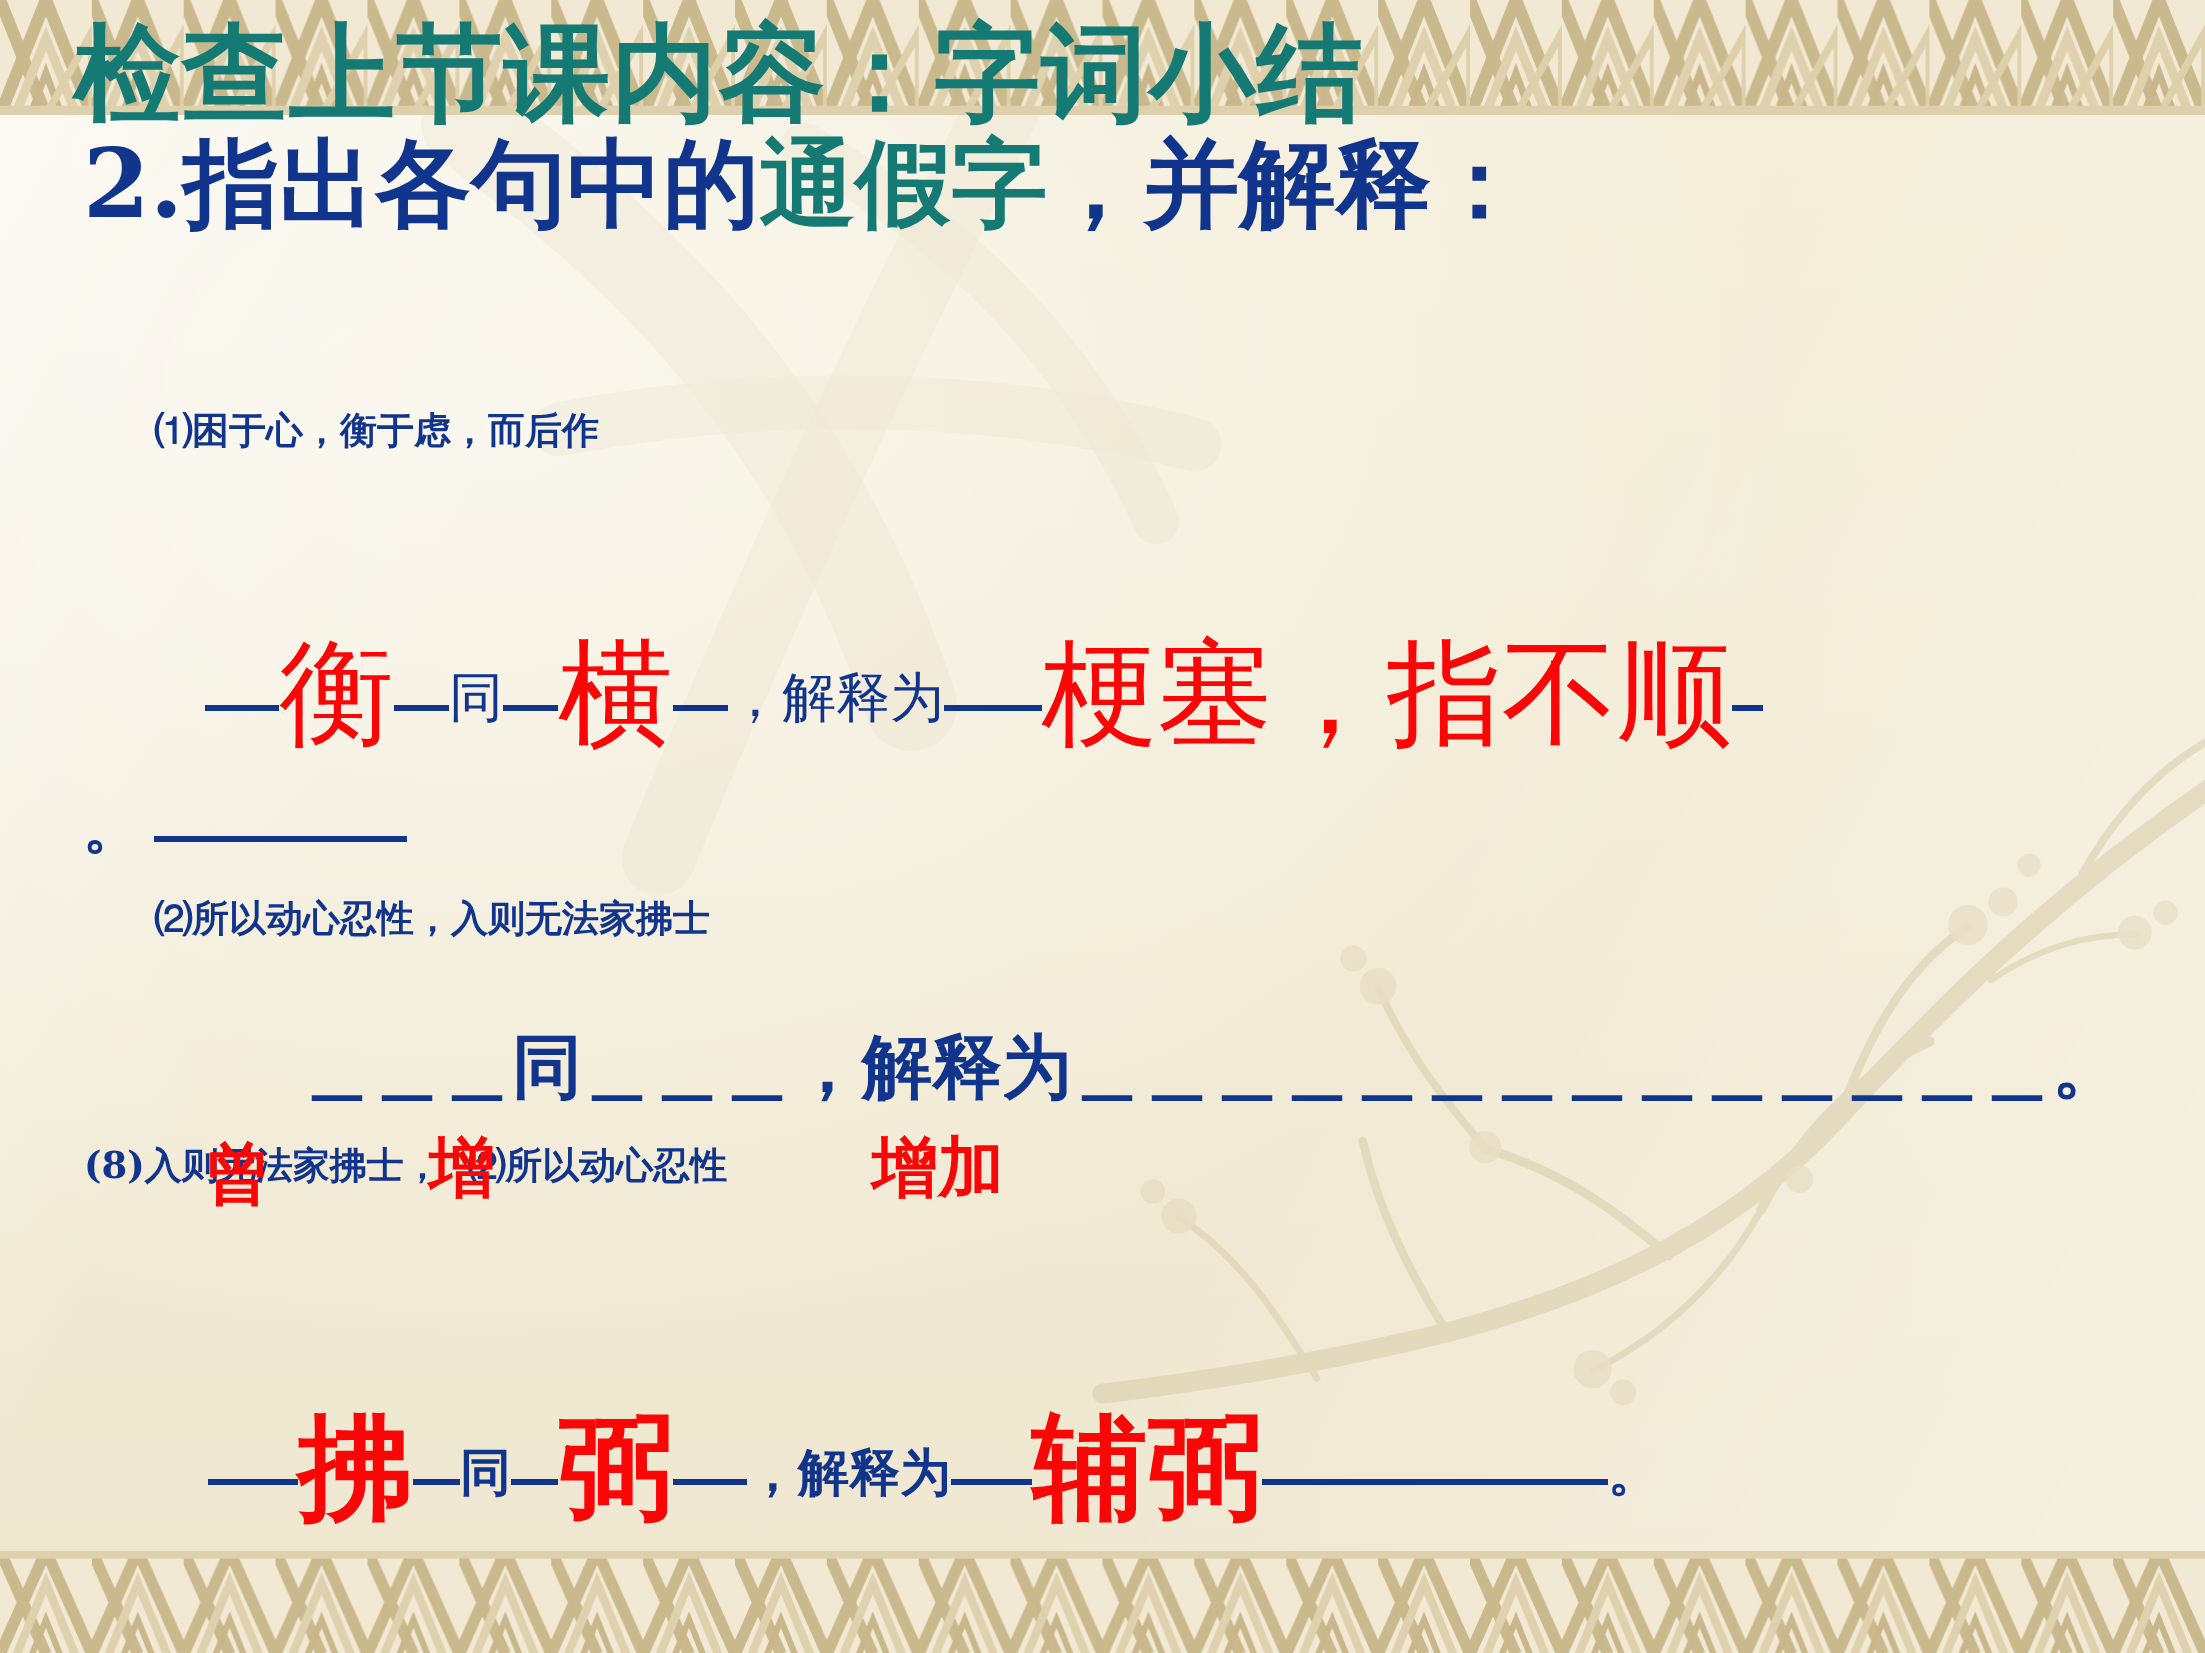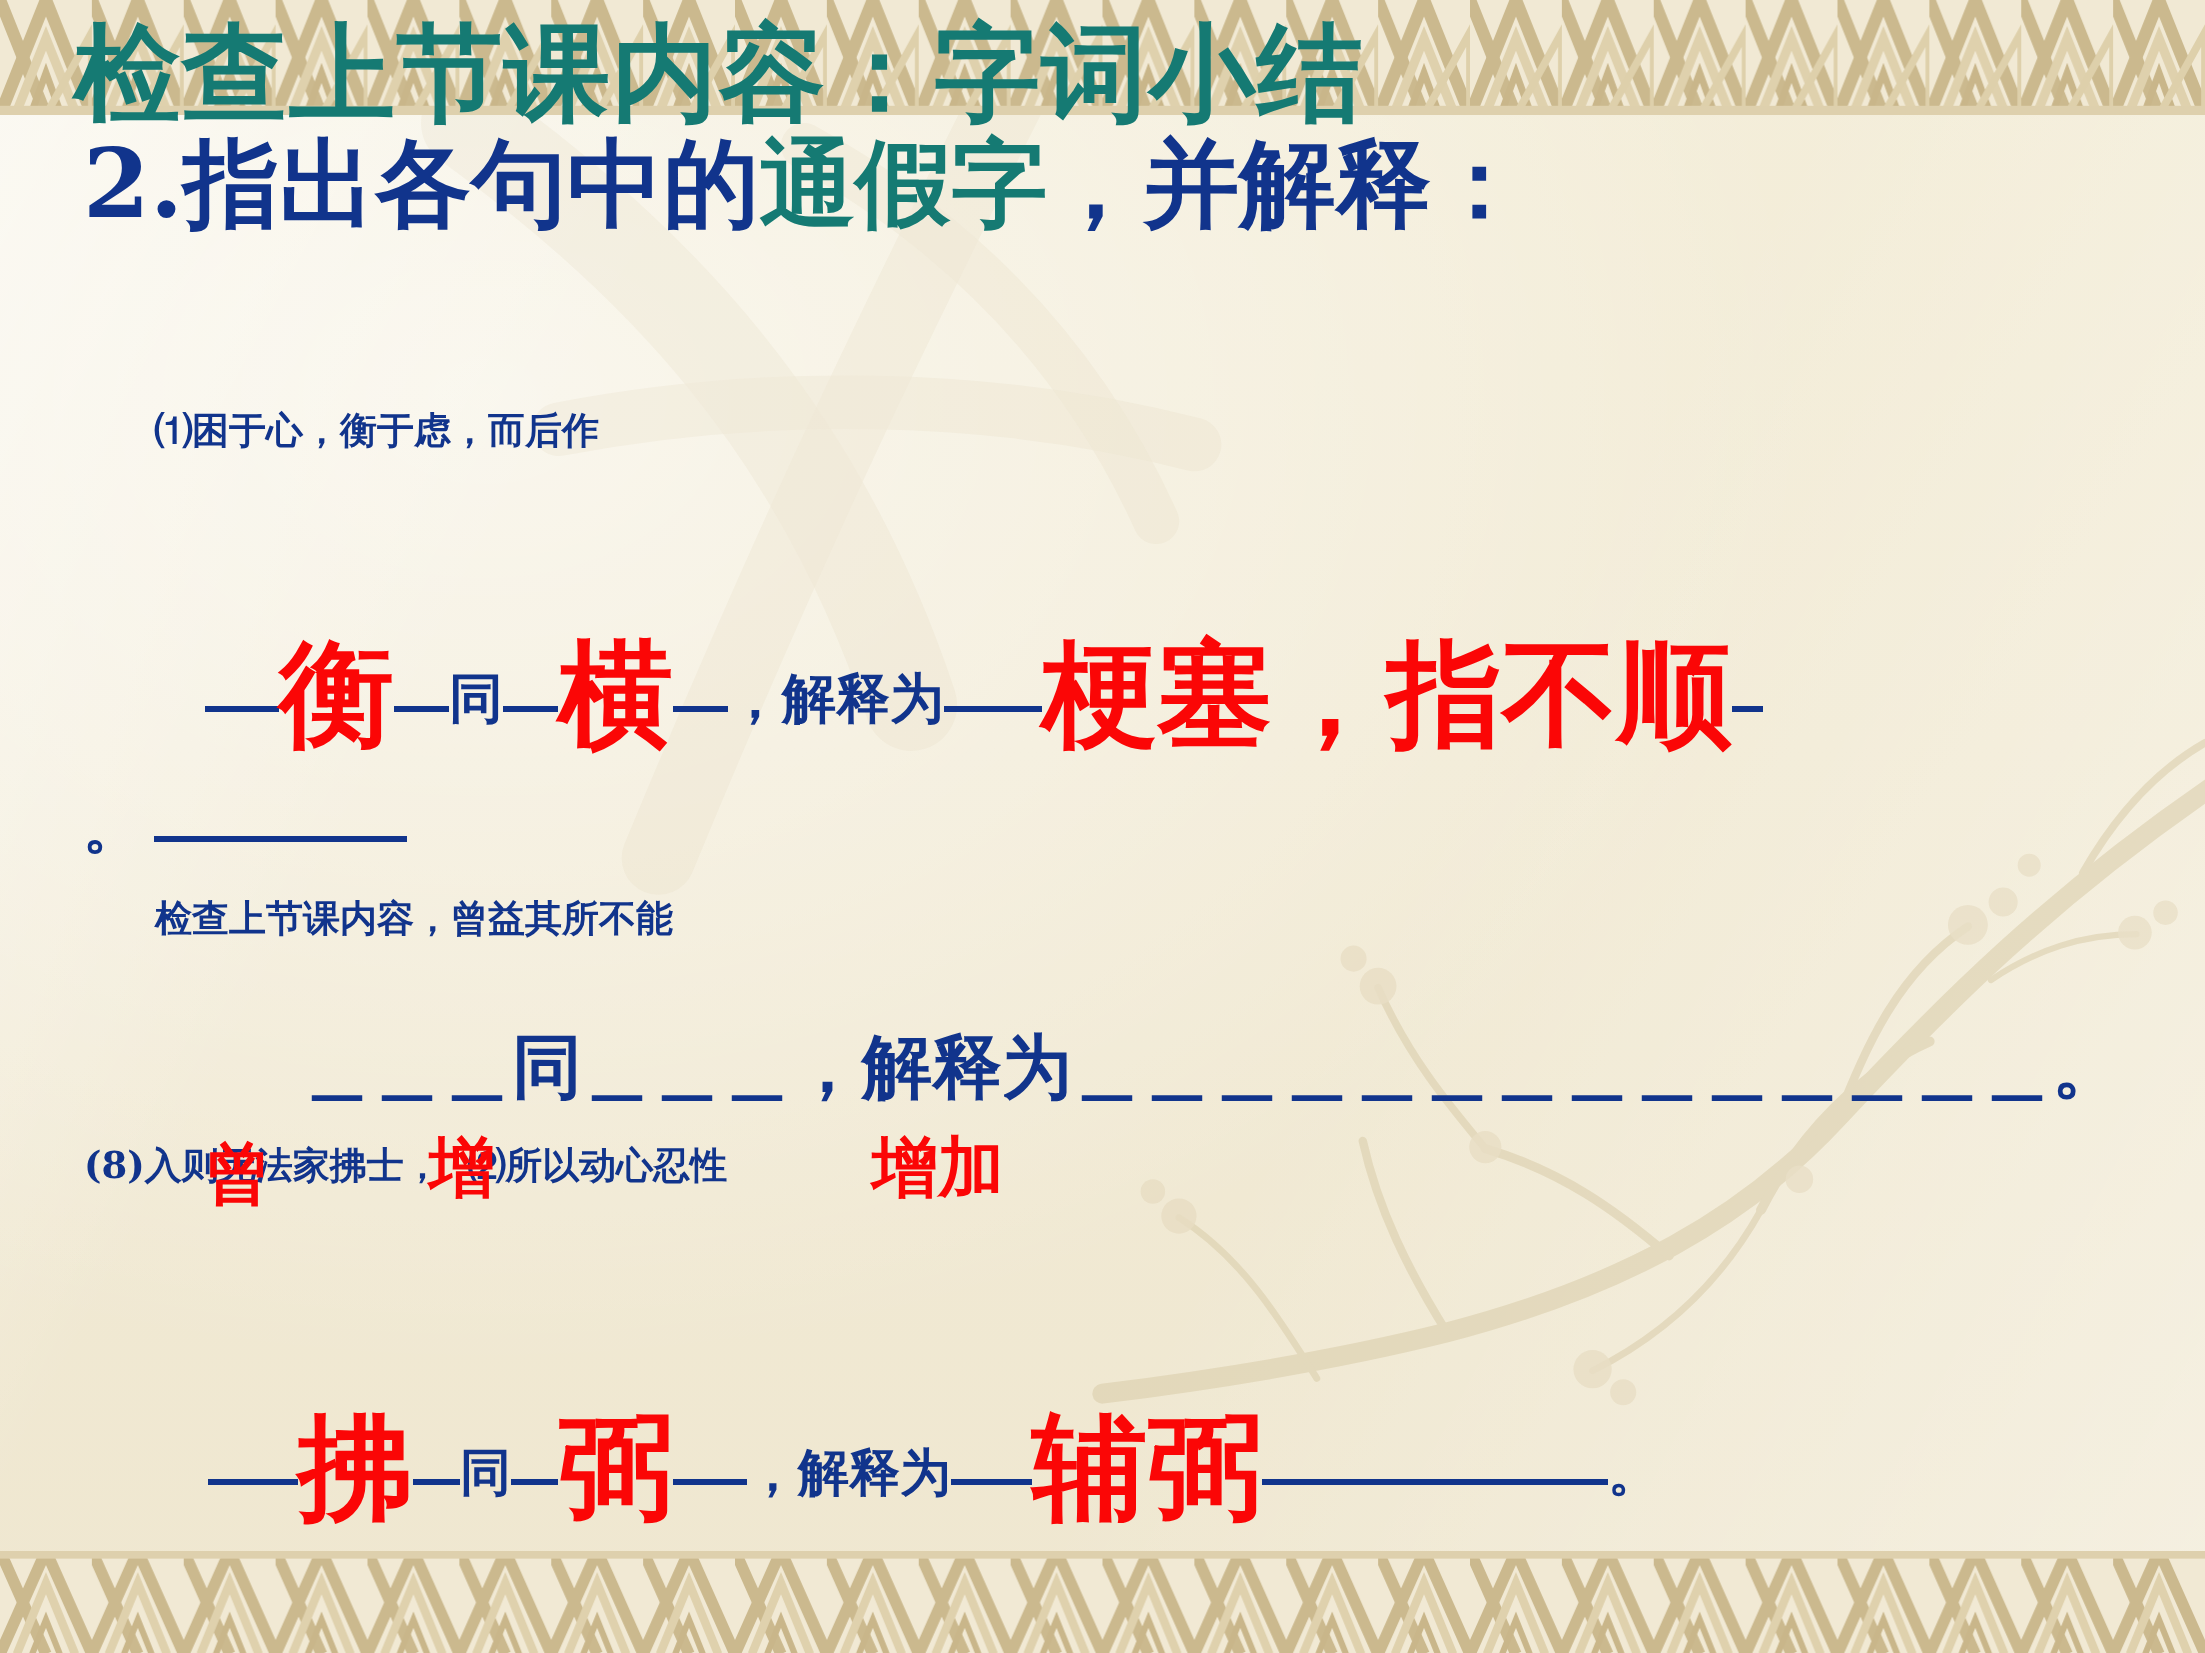--- a/index.html
+++ b/index.html
@@ -59,21 +59,21 @@
     font-size:96px; font-weight:bold;
   }
 
   
   .qstem{ font-size:37px; font-weight:bold; }
   #q1-stem{ left:155px; top:412px; }
   #q2-stem{ left:155px; top:900px; }
   #q3-stem{ left:84px; top:1147px; }
 
   
-  .ansline{ font-weight:bold; }
+  .ansline{ font-weight:normal; }
   #q1-ans{ left:205px; top:636px; font-size:51px; }
   #q1-ans .big{ font-size:115px; vertical-align:-17px; }
   #q1-ans .mid{ font-size:54px; }
 
   #q1-tail{ left:83px; top:798px; font-size:57px; font-weight:bold; }
 
   #q2-ans{ left:302px; top:1032px; font-size:70px; font-weight:bold; }
 
   #q3-ans{ left:208px; top:1409px; font-size:51px; font-weight:bold; }
   #q3-ans .big{ font-size:115px; vertical-align:-17px; }
@@ -175,21 +175,21 @@
   <div class="txt song qstem blue" id="q1-stem">⑴困于心，衡于虑，而后作</div>
 
   <div class="txt song ansline" id="q1-ans">
     <span class="blue rule" style="width:74px"></span><span class="red big">衡</span><span class="blue rule" style="width:55px"></span><span class="blue mid">同</span><span class="blue rule" style="width:55px"></span><span class="red big">横</span><span class="blue rule" style="width:55px"></span><span class="blue mid">，</span><span class="blue mid">解释为</span><span class="blue rule" style="width:98px"></span><span class="red big">梗塞，指不顺</span><span class="blue rule" style="width:31px"></span>
   </div>
 
   <div class="txt song" id="q1-tail">
     <span class="blue">。</span><span class="blue rule" style="width:253px;margin-left:13.8px"></span>
   </div>
 
-  <div class="txt song qstem blue" id="q2-stem">检查上节课内容，曾益其所不能</div>
+  <div class="txt song qstem blue" id="q2-stem">⑵所以动心忍性，入则无法家拂士</div>
 
   <div class="txt song blue" id="q2-ans">＿＿＿同＿＿＿，解释为＿＿＿＿＿＿＿＿＿＿＿＿＿＿。</div>
 
   <div class="txt song qstem blue" id="q3-stem">
     <span>(8)入则无法家拂士，</span><span style="display:inline-block;width:27.6px"></span><span>⑵所以动心忍性</span>
   </div>
 
   <div class="annot song" id="annot-zeng">曾</div>
   <div class="annot song" id="annot-zeng2">增</div>
   <div class="annot song" id="annot-zengjia">增加</div>

